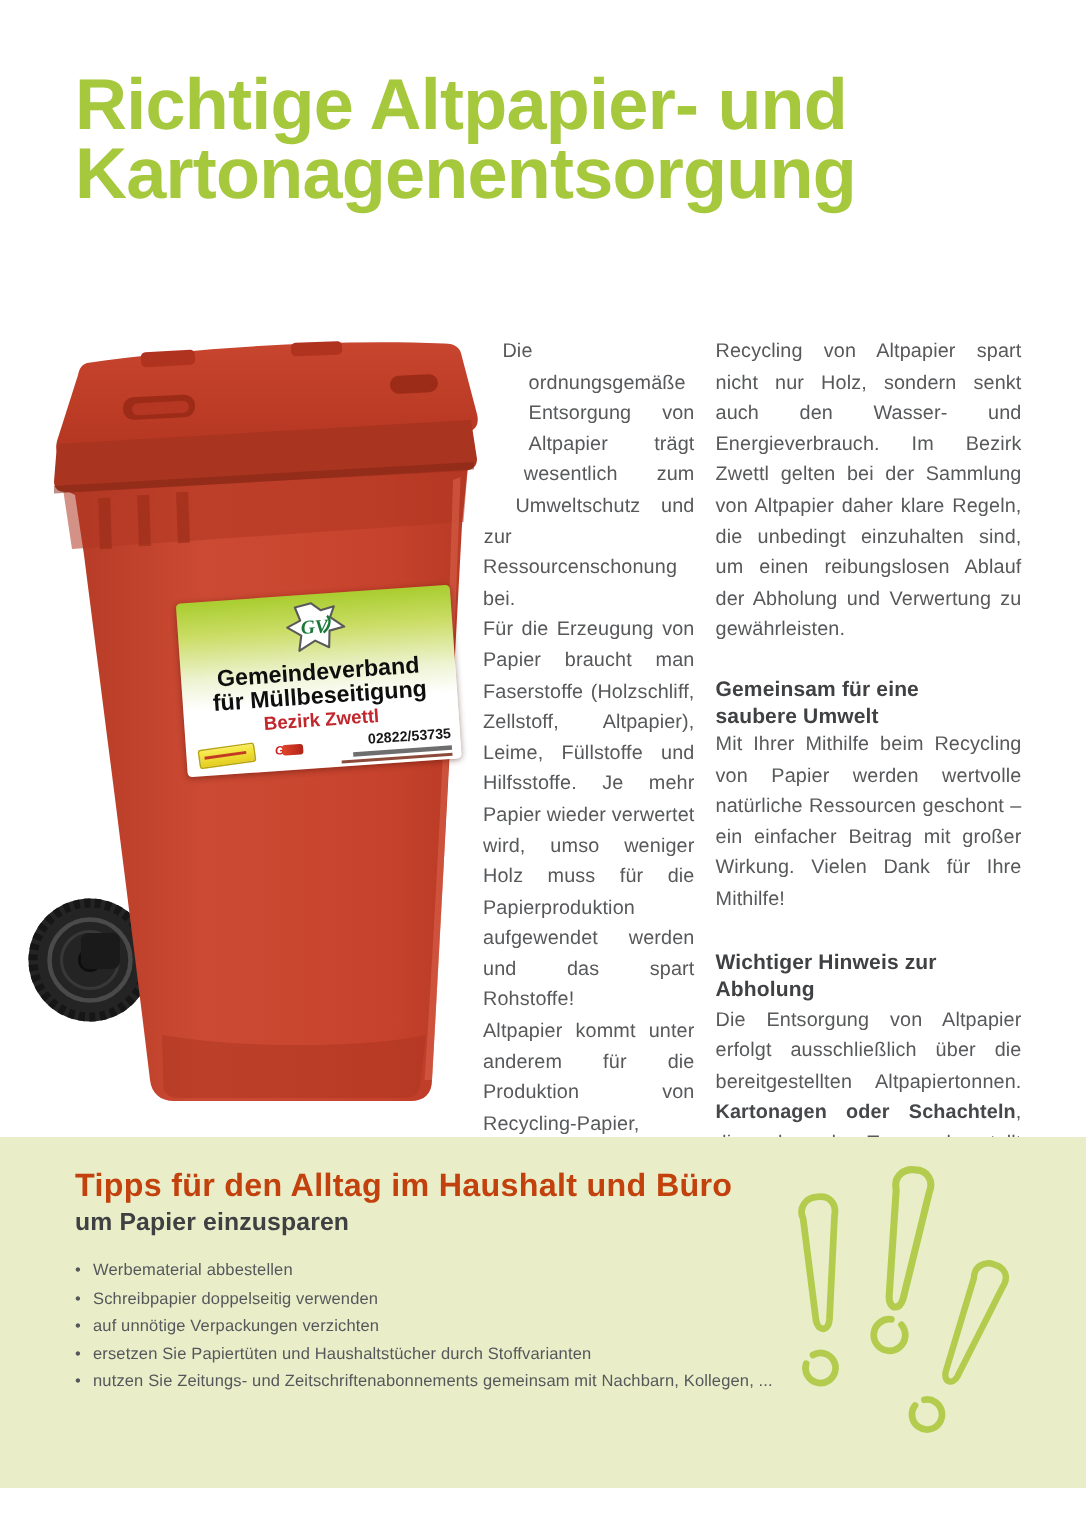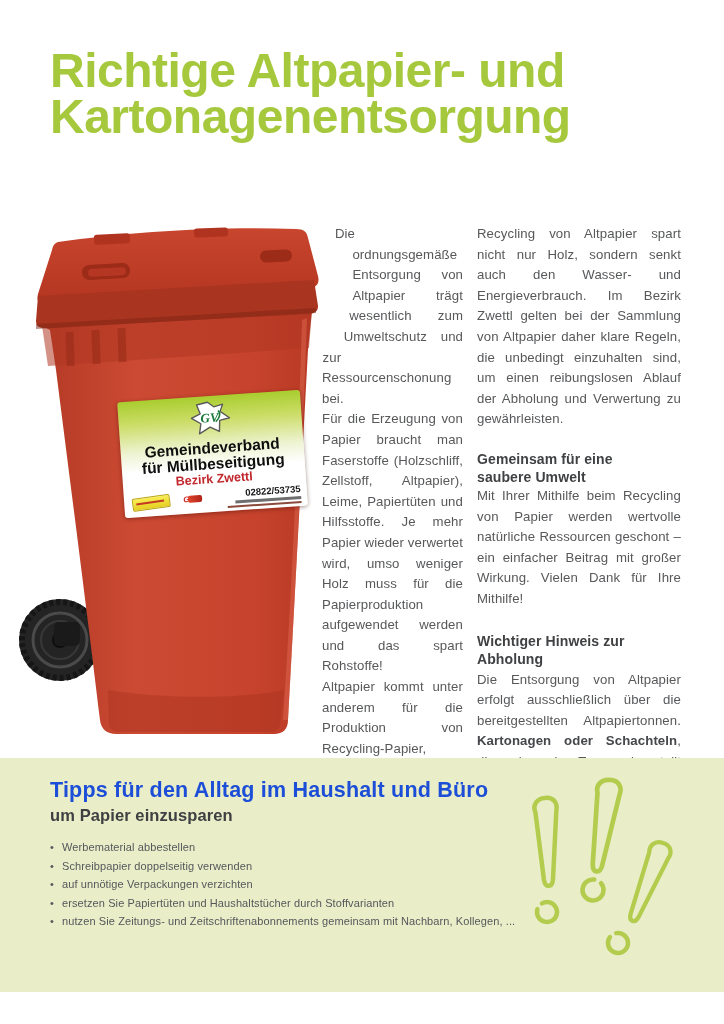--- a/index.html
+++ b/index.html
@@ -49,21 +49,21 @@
   .intrude{float:left;width:32px;height:124px;
        shape-outside:polygon(0% 0%,0% 4%,38% 16%,95% 30%,95% 55%,80% 72%,62% 88%,0% 100%);}
   .col h3{margin:20px 0 0 0;font-size:14px;line-height:18px;font-weight:bold;
        color:#3f4143;text-align:left;letter-spacing:.1px;}
   .col h3.h2x{margin-top:22px;margin-bottom:2px;}
   .col .bold-inline{font-weight:bold;color:#45474a;}
 
   
   .tips-band{position:absolute;left:0;top:758px;width:724px;height:234px;background:#e9eec9;}
   .tips-title{position:absolute;left:50px;top:20px;margin:0;font-size:21.5px;line-height:24px;
-       font-weight:bold;color:#1d4ed8;letter-spacing:.2px;}
+       font-weight:bold;color:#c2410c;letter-spacing:.2px;}
   .tips-subtitle{position:absolute;left:50px;top:47px;font-size:16.5px;line-height:20px;
        font-weight:bold;color:#3f4042;letter-spacing:.1px;}
   .tips-list{position:absolute;left:50px;top:80px;margin:0;padding:0;list-style:none;}
   .tips-list li{font-size:11px;line-height:18.6px;color:#55575a;letter-spacing:.1px;}
   .tips-list .dot{display:inline-block;width:12px;color:#55575a;}
   .excl-svg{position:absolute;left:520px;top:7px;width:204px;height:200px;}
 </style>
 </head>
 <body>
 
@@ -135,21 +135,21 @@
           <div class="label-phone">02822/53735</div>
           <div class="smallprint sp1"></div>
           <div class="smallprint sp2"></div>
         </div>
       </div>
     </div>
   </div>
 
   <div class="col col1">
     <p><span class="intrude"></span><span>Die ordnungsgemäße Entsorgung von Altpapier trägt wesentlich zum Umweltschutz und zur Ressourcenschonung bei.</span></p>
-    <p>Für die Erzeugung von Papier braucht man Faserstoffe (Holzschliff, Zellstoff, Altpapier), Leime, Papiertüten und Hilfsstoffe. Je mehr Papier wieder verwertet wird, umso weniger Holz muss für die Papierproduktion aufgewendet werden und das spart Rohstoffe!</p>
+    <p>Für die Erzeugung von Papier braucht man Faserstoffe (Holzschliff, Zellstoff, Altpapier), Leime, Füllstoffe und Hilfsstoffe. Je mehr Papier wieder verwertet wird, umso weniger Holz muss für die Papierproduktion aufgewendet werden und das spart Rohstoffe!</p>
     <p>Altpapier kommt unter anderem für die Produktion von Recycling-Papier, Faltschachtelkartons, Wellpappe, Packpapier, Zeitungs- und Hygienepapier zum Einsatz.</p>
   </div>
 
   <div class="col col2">
     <p>Recycling von Altpapier spart nicht nur Holz, sondern senkt auch den Wasser- und Energieverbrauch. Im Bezirk Zwettl gelten bei der Sammlung von Altpapier daher klare Regeln, die unbedingt einzuhalten sind, um einen reibungslosen Ablauf der Abholung und Verwertung zu gewährleisten.</p>
     <h3><span>Gemeinsam für eine</span><br><span>saubere Umwelt</span></h3>
     <p>Mit Ihrer Mithilfe beim Recycling von Papier werden wertvolle natürliche Ressourcen geschont – ein einfacher Beitrag mit großer Wirkung. Vielen Dank für Ihre Mithilfe!</p>
     <h3 class="h2x">Wichtiger Hinweis zur Abholung</h3>
     <p><span>Die Entsorgung von Altpapier erfolgt ausschließlich über die bereitgestellten Altpapiertonnen. </span><span class="bold-inline">Kartonagen oder Schachteln</span><span>, die neben der Tonne abgestellt werden, werden nicht mitgenommen. Große Kartons und Verpackungs-</span></p>
   </div>

